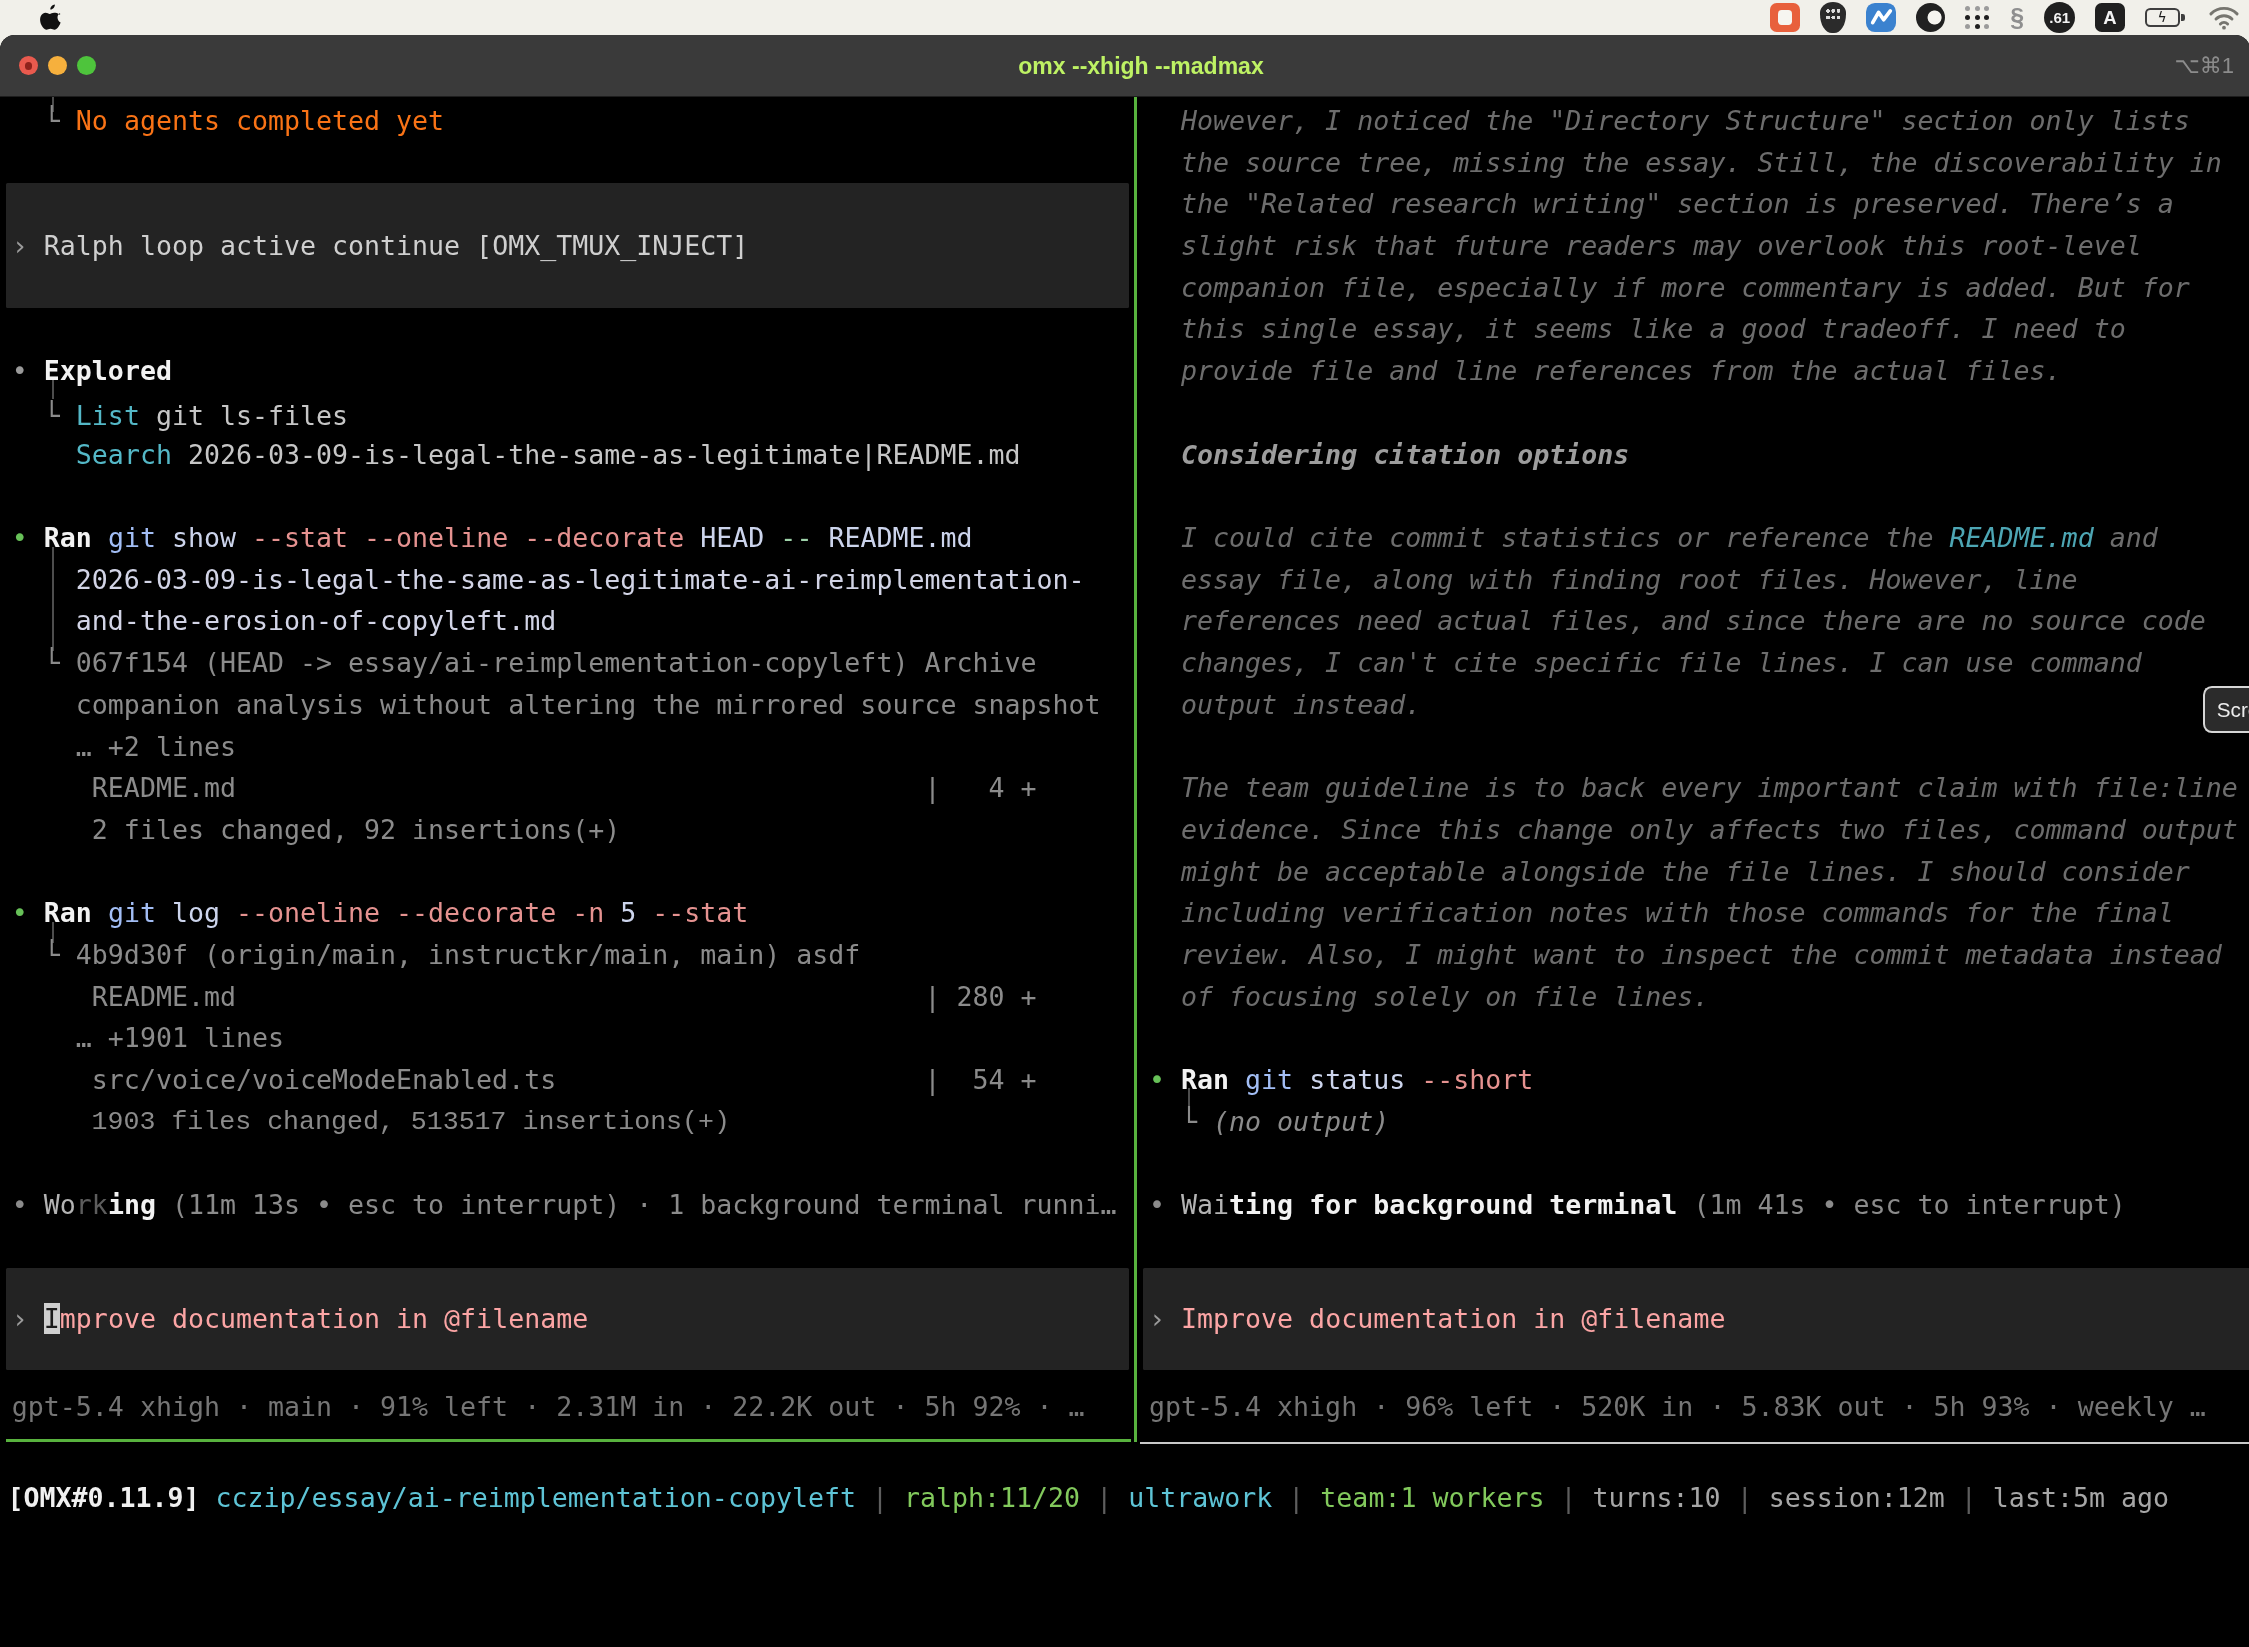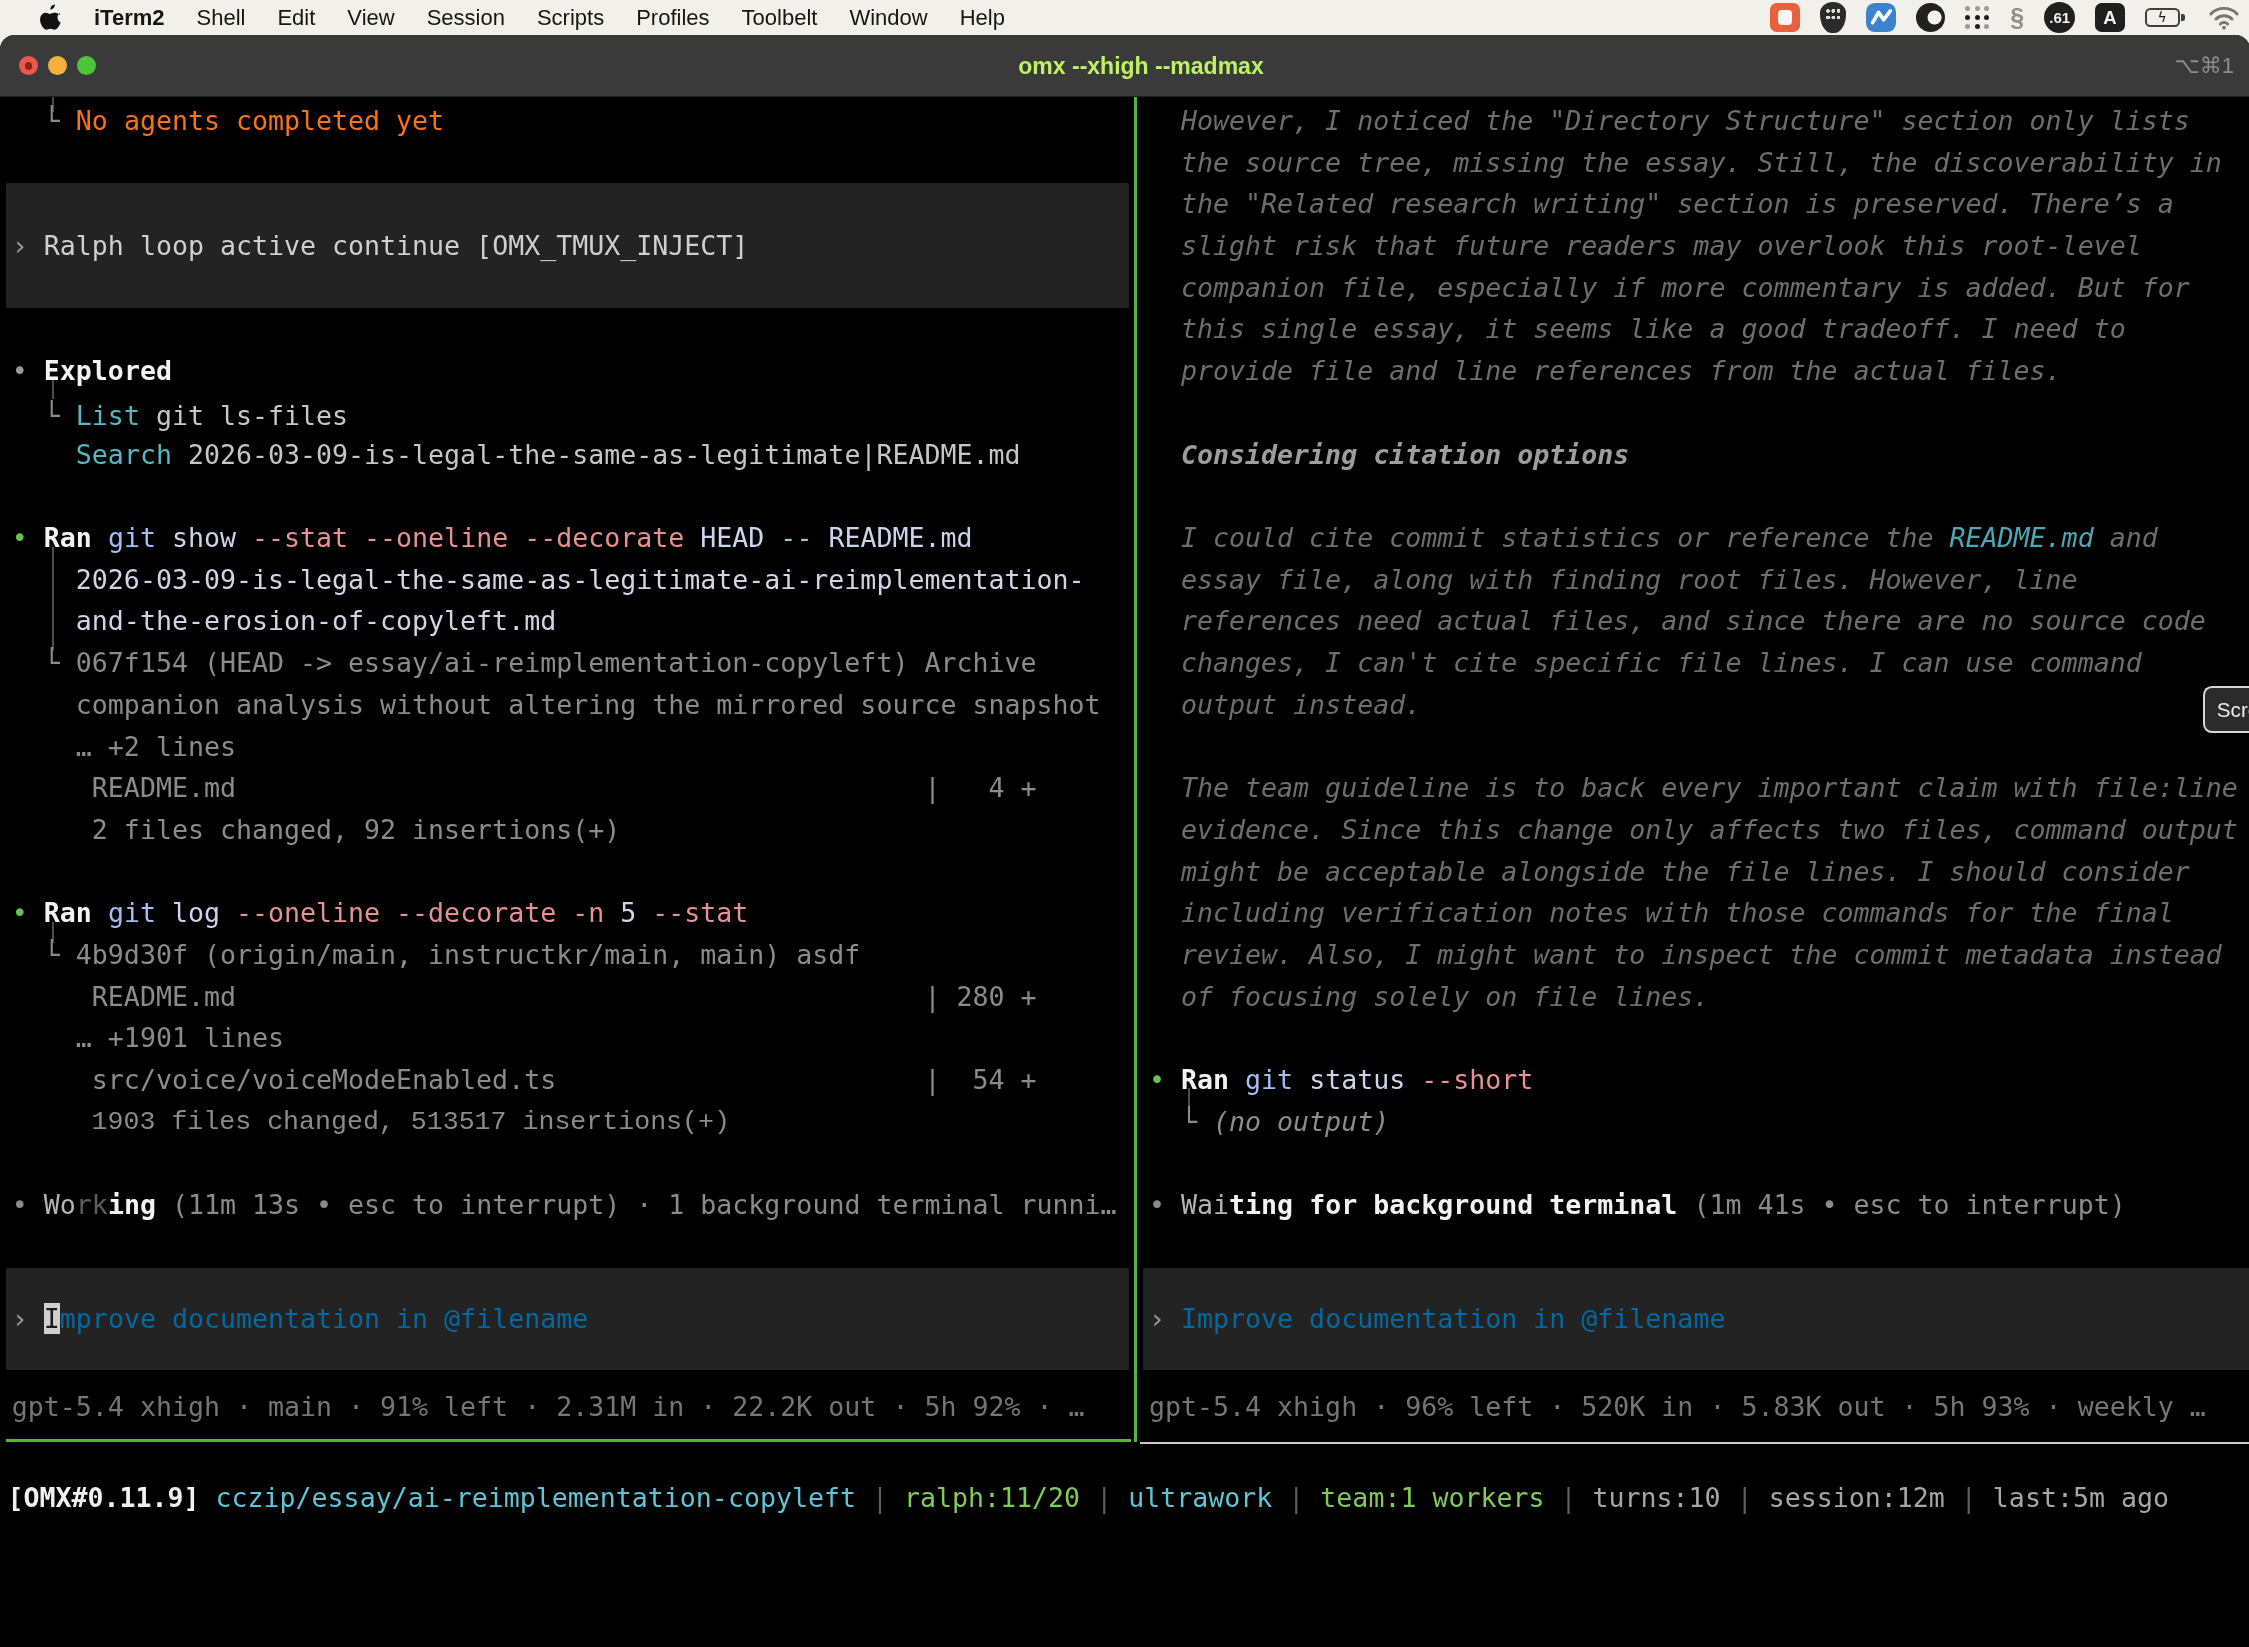--- a/index.html
+++ b/index.html
@@ -70,21 +70,21 @@
   .stem{position:absolute;width:2.2px;background:#4d4d4d;}
 
   
   .w{color:#f97316} .w2{color:#cfcfcf} .bw{color:#f2f2f2;font-weight:bold}
   .gy{color:#8b8b8b} .dgy{color:#757575} .fg{color:#c6c6c6}
   .cy{color:#54b8c7} .cyi{color:#4da6b4;font-style:italic}
   .gn{color:#67c158} .gn2{color:#82c95c}
   .bl{color:#a2bdf4} .sub{color:#ccd4ec} .sa{color:#e59290} .mint{color:#9ed2a9} .lv{color:#d2d4e6}
   .it{color:#6d6d6d;font-style:italic} .bih{color:#9d9d9d;font-style:italic;font-weight:bold}
   .shA{color:#b3b3b3} .shB{color:#5d5d5d}
-  .pr{color:#9a9a9a} .inp{color:#0369a1} .cur{background:#cfcfcf;color:#1b1b1b}
+  .pr{color:#9a9a9a} .inp{color:#fca5a5} .cur{background:#cfcfcf;color:#1b1b1b}
   .pipe{color:#5e5e5e} .omxv{color:#f0f0f0;font-weight:bold} .omxp{color:#5ec4d6} .igy{color:#a6a6a6}
 
   
   #scre-overlay{position:absolute;left:2203px;top:589px;width:52px;height:47px;background:#2b2b2b;
       border:2.2px solid #d6d6d6;border-right:none;border-radius:8.9px 0 0 8.9px;color:#ececec;
       font-family:"Liberation Sans",sans-serif;font-size:20.7px;display:flex;align-items:center;
       padding-left:11.8px;white-space:nowrap;overflow:hidden;}
 
   
   #tmuxbar{position:absolute;left:0;top:1552px;width:2250px;height:43px;background:#55b43c;
@@ -93,32 +93,20 @@
 </style>
 </head>
 <body>
 
 <div id="screen">
 
   <div id="menubar">
     <svg id="apple-logo" viewBox="0 0 24 28" fill="#111">
       <path d="M16.2 0c.1 1.4-.5 2.8-1.3 3.8-.9 1-2.3 1.8-3.6 1.7-.2-1.3.5-2.7 1.3-3.6C13.5.9 15 .1 16.2 0zM21.9 9.4c-1.7 1-2.8 2.8-2.8 4.9 0 2.4 1.4 4.5 3.4 5.4-.5 1.5-1.1 2.9-2 4.2-1.2 1.8-2.5 3.6-4.4 3.6-1.9.1-2.5-1.1-4.6-1.1s-2.8 1.1-4.6 1.1c-1.9.1-3.3-1.9-4.6-3.7C.4 20.9-.8 16 .9 12.6c1-2.1 3-3.5 5.2-3.5 1.9 0 3.2 1.2 4.5 1.2 1.2 0 3-1.4 5.2-1.2.9 0 3.6.3 6.1 2.3z"></path>
     </svg>
-    <div id="menu-items">
-        <span class="menu-item bold">iTerm2</span>
-        <span class="menu-item">Shell</span>
-        <span class="menu-item">Edit</span>
-        <span class="menu-item">View</span>
-        <span class="menu-item">Session</span>
-        <span class="menu-item">Scripts</span>
-        <span class="menu-item">Profiles</span>
-        <span class="menu-item">Toolbelt</span>
-        <span class="menu-item">Window</span>
-        <span class="menu-item">Help</span>
-      </div>
     <div id="status-icons">
       <div class="sico ico-rec">
           <i></i>
         </div>
       <div class="sico ico-shield"></div>
       <div class="sico ico-blue">
         <svg width="25" height="25" viewBox="0 0 34 34">
             <polyline points="5,24 13,10 20,20 29,8" fill="none" stroke="#fff" stroke-width="5" stroke-linecap="round" stroke-linejoin="round"></polyline>
           </svg>
       </div>

